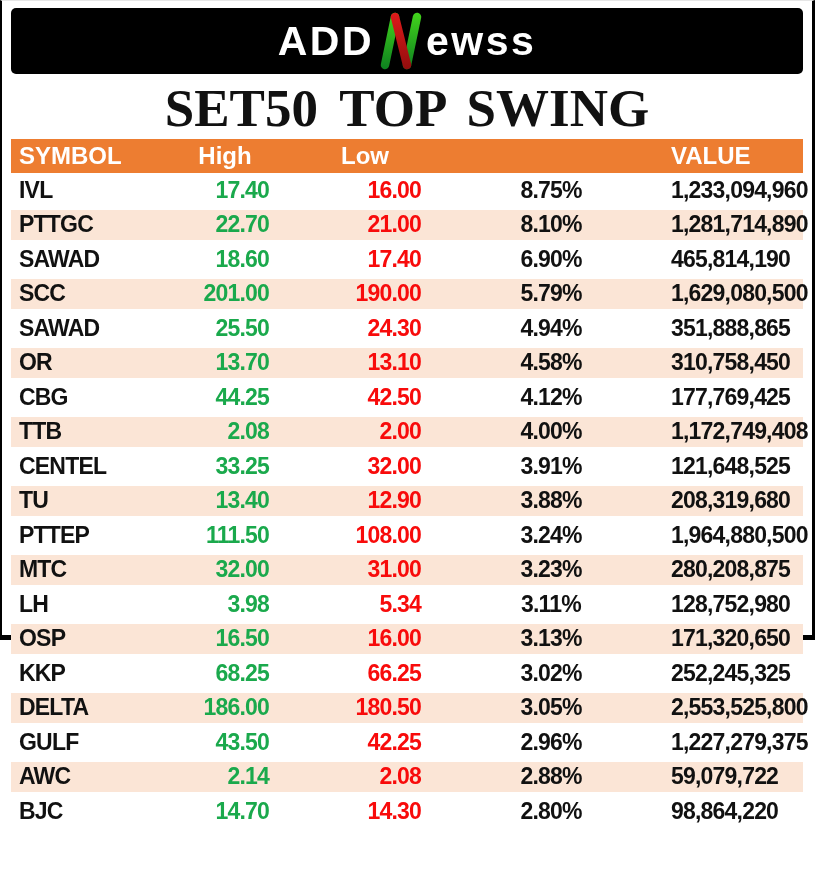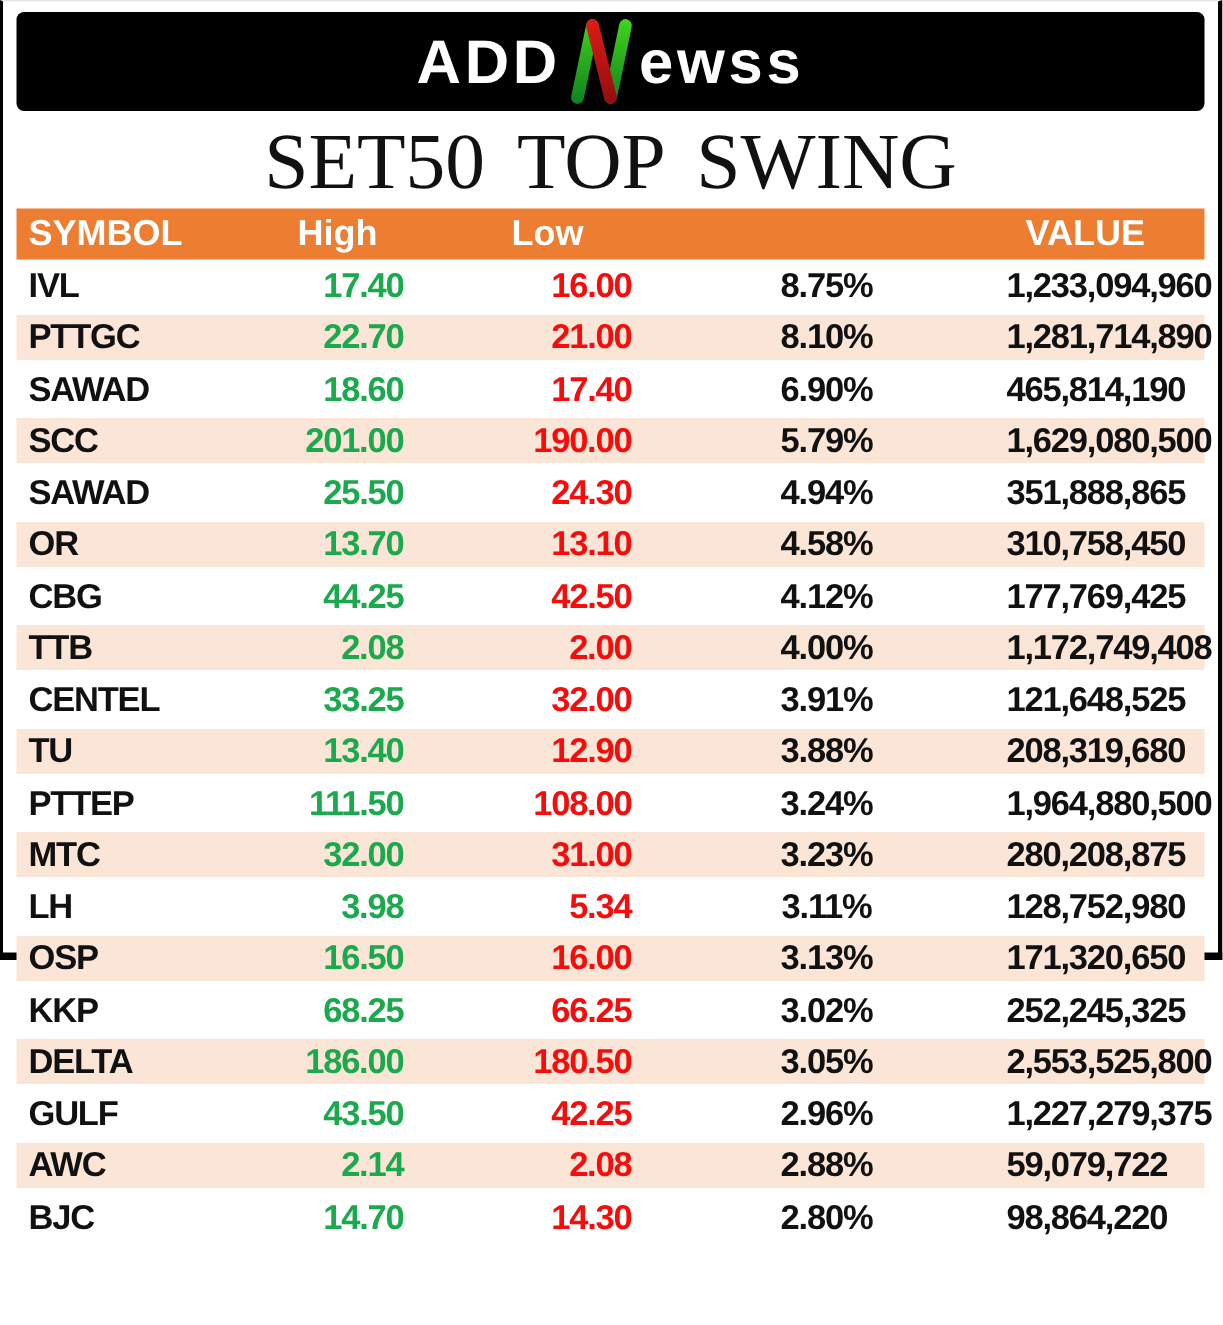--- a/index.html
+++ b/index.html
@@ -19,21 +19,21 @@
   }
   .logo{
     color:#fff;font-size:41px;font-weight:700;letter-spacing:2.5px;
     display:flex;align-items:center;line-height:1;
   }
   .logo .hidden-n{position:absolute;width:0;height:0;overflow:hidden;display:inline-block;}
   .logo-n{display:inline-block;margin:0 0px 0 2px;position:relative;top:0px;}
   
   .title{
     position:absolute;left:0;top:79px;width:100%;margin:0;text-align:center;
-    font-family:"Liberation Serif",serif;font-weight:400;font-size:53px;line-height:1.06;
+    font-family:"Liberation Serif",serif;font-weight:700;font-size:53px;line-height:1.06;
     color:#111;letter-spacing:0px;word-spacing:9px;
   }
   
   .table{position:absolute;left:9px;top:138px;width:792px;}
   .thead,.row{
     display:grid;grid-template-columns:140px 108px 132px 200px 1fr;align-items:center;gap:20px;
   }
   .thead{
     height:34px;background:var(--orange,#ED7D31);color:#fff;
     font-size:24px;font-weight:700;letter-spacing:0px;
@@ -48,21 +48,21 @@
       #fff calc(100% - 2px) 100%);
   }
   .c{white-space:nowrap;}
   .c.sym{text-align:left;padding-left:8px;}
   .c.high{text-align:right;padding-right:10px;color:var(--green,#1AA94C);}
   .c.low{text-align:right;padding-right:10px;color:var(--red,#F80B0B);}
   .c.pct{text-align:center;}
   .c.val{text-align:left;padding-right:14px;}
   .thead .c{color:#fff;}
   .thead .high,.thead .low{text-align:center;padding-right:0;}
-  .thead .val{text-align:center;padding-right:27px;}
+  .thead .val{text-align:left;padding-right:27px;}
 </style>
 </head>
 <body>
 
 <div class="frame">
 
   <div class="logo-bar">
     <div class="logo">
       <span>ADD</span>
       <span class="hidden-n">N</span>

